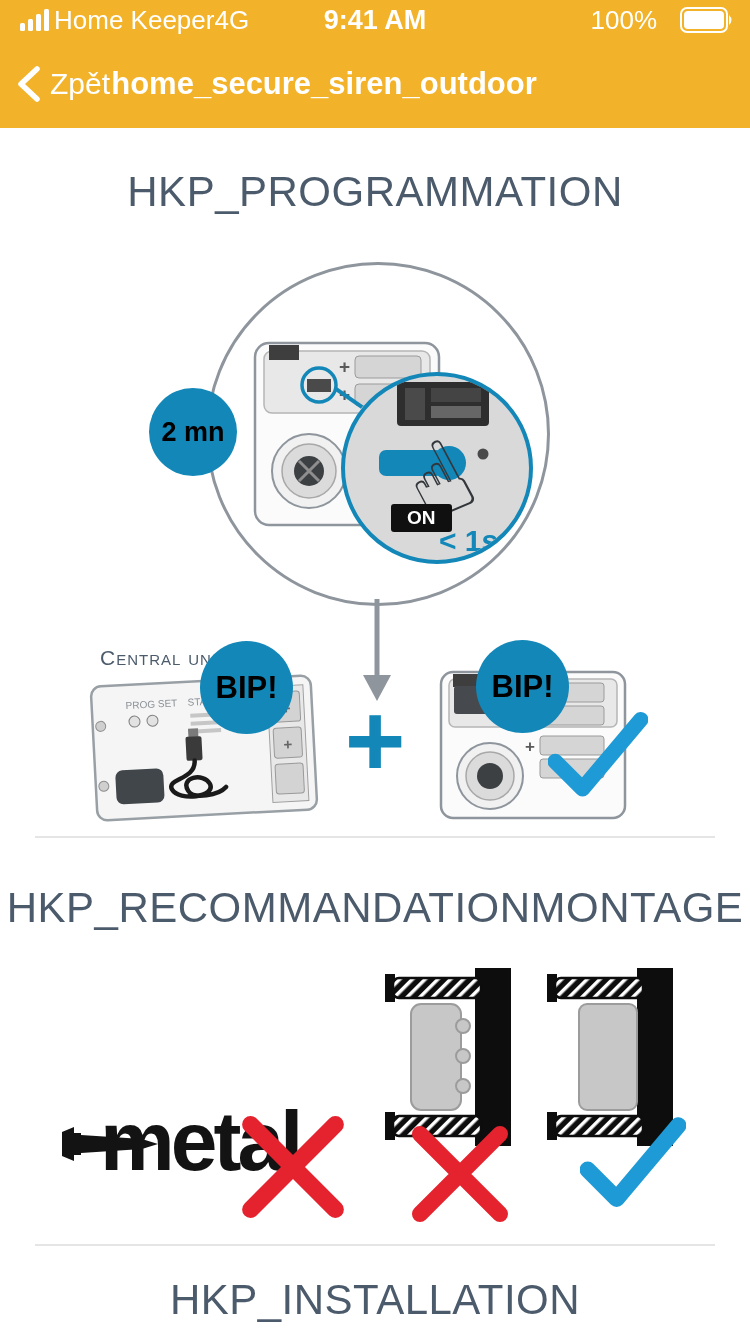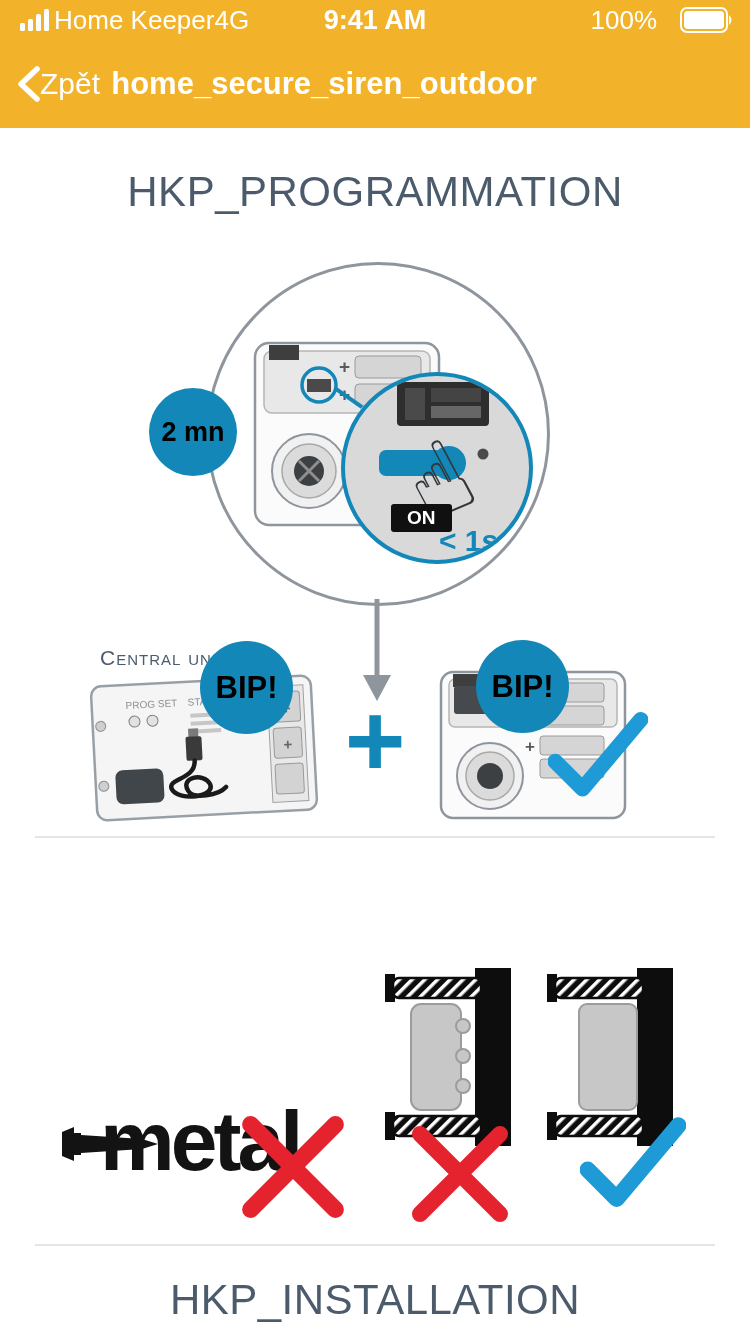--- a/index.html
+++ b/index.html
@@ -11,21 +11,21 @@
   .status-bar{left:0;top:0;width:750px;height:40px;background:#F2B32A;color:#fff;}
   .sb-left{position:absolute;left:20px;top:0;height:40px;display:flex;align-items:center;font-size:26px;}
   .sb-center{position:absolute;left:0;top:0;width:750px;height:40px;display:flex;align-items:center;justify-content:center;
              font-size:27px;font-weight:bold;}
   .sb-right{position:absolute;right:16px;top:0;height:40px;display:flex;align-items:center;gap:23px;font-size:26px;}
 
   
   .nav-bar{left:0;top:40px;width:750px;height:88px;background:#F2B32A;}
   .nav-title{position:absolute;left:0;top:0;width:648px;height:88px;display:flex;align-items:center;justify-content:center;
              color:#fff;font-size:31px;font-weight:bold;}
-  .back-button{position:absolute;left:16px;top:0;height:88px;display:flex;align-items:center;color:#fff;
+  .back-button{position:absolute;left:16px;top:0;height:88px;display:flex;align-items:center;gap:10px;color:#fff;
                font-size:30px;cursor:pointer;text-align:right;}
 
   
   .section-title{left:0;width:750px;text-align:center;color:#4C5B6C;font-size:42px;letter-spacing:.5px;}
 
   
   .big-circle{left:206px;top:262px;width:338px;height:338px;border:3px solid #8E959C;border-radius:50%;}
   .zoom-circle{position:absolute;left:132px;top:107px;width:184px;height:184px;background:#D9D9D9;
                border:4px solid #1287B8;border-radius:50%;overflow:hidden;}
   .wedge{position:absolute;left:124px;top:131px;width:32px;height:4px;background:#1287B8;transform:rotate(35deg);}
@@ -176,20 +176,21 @@
   </svg>
 
   <div class="abs badge bip-badge" style="left:476px;top:640px">BIP!</div>
 
   <svg class="abs" style="left:548px;top:710px" width="100" height="92" viewBox="0 0 110 96">
     <path d="M8 54 L38 84 L102 8" fill="none" stroke="#1E9AD6" stroke-width="17" stroke-linecap="round" stroke-linejoin="round"></path>
   </svg>
 
   <div class="abs divider" style="top:836px"></div>
 
+  <div class="abs section-title" style="top:884px">HKP_RECOMMANDATIONMONTAGE</div>
 
   <div class="abs metal-label">metal</div>
   <svg class="abs" style="left:62px;top:1124px" width="96" height="40" viewBox="0 0 96 40">
     <polygon points="0,8 12,3 12,37 0,32" fill="#131313"></polygon>
     <rect x="12" y="9" width="7" height="22" fill="#131313"></rect>
     <polygon points="19,11 80,15 96,20 80,25 19,29" fill="#131313"></polygon>
   </svg>
   <svg class="abs" style="left:240px;top:1114px" width="106" height="106" viewBox="0 0 100 100">
     <path d="M10 10 L90 90 M90 10 L10 90" stroke="#E5232E" stroke-width="16" stroke-linecap="round"></path>
   </svg>

